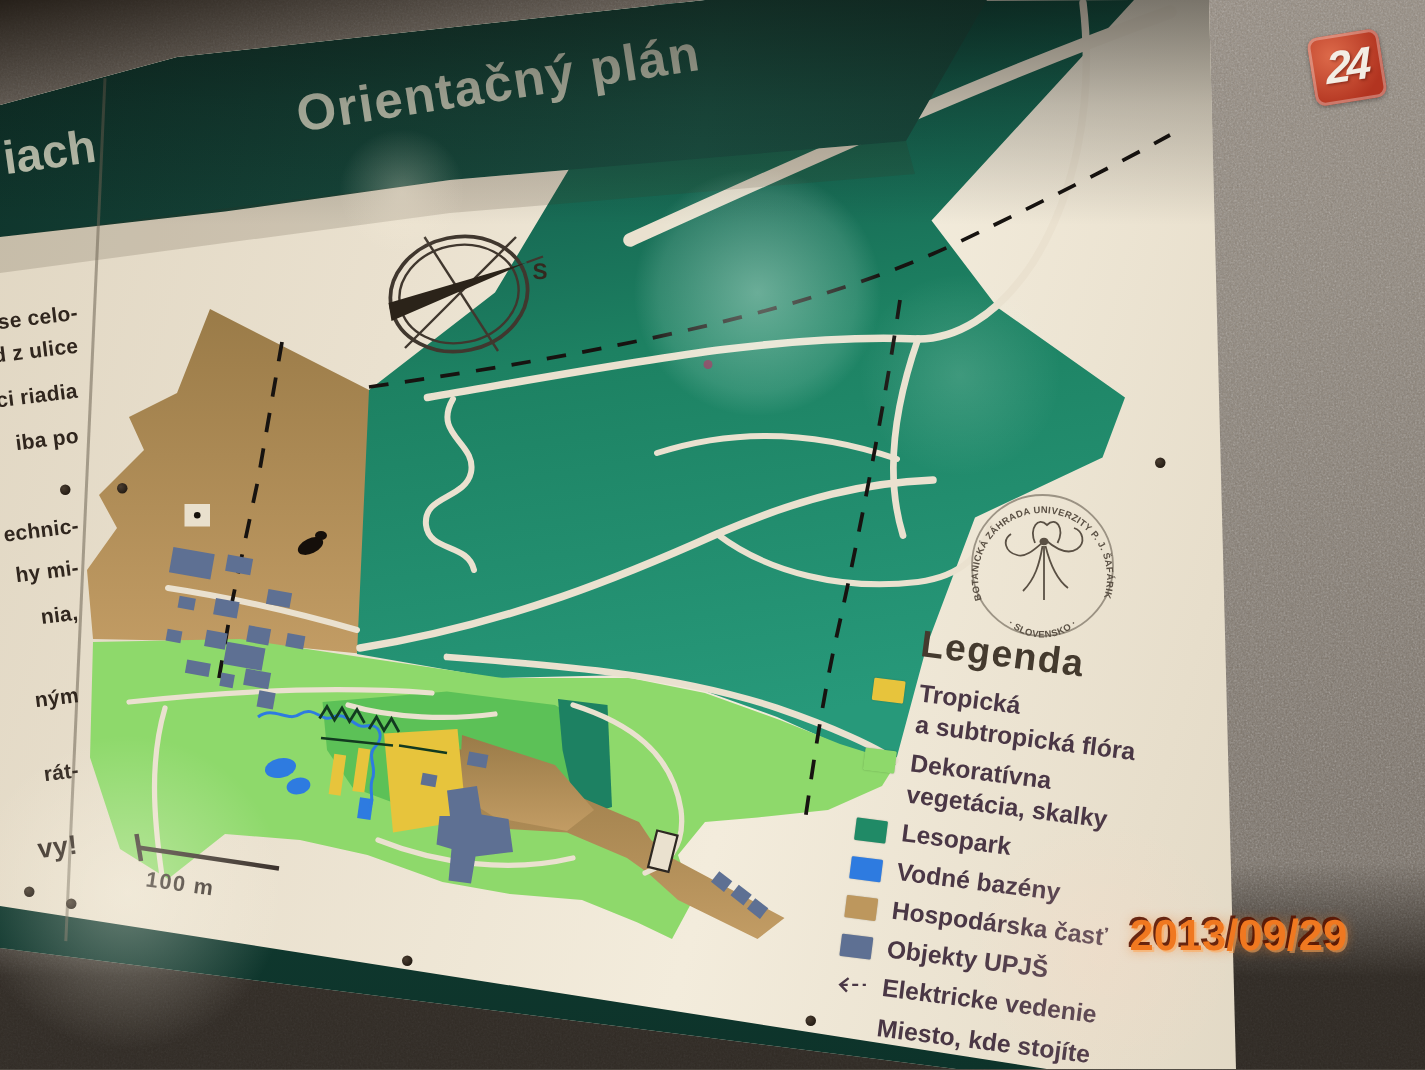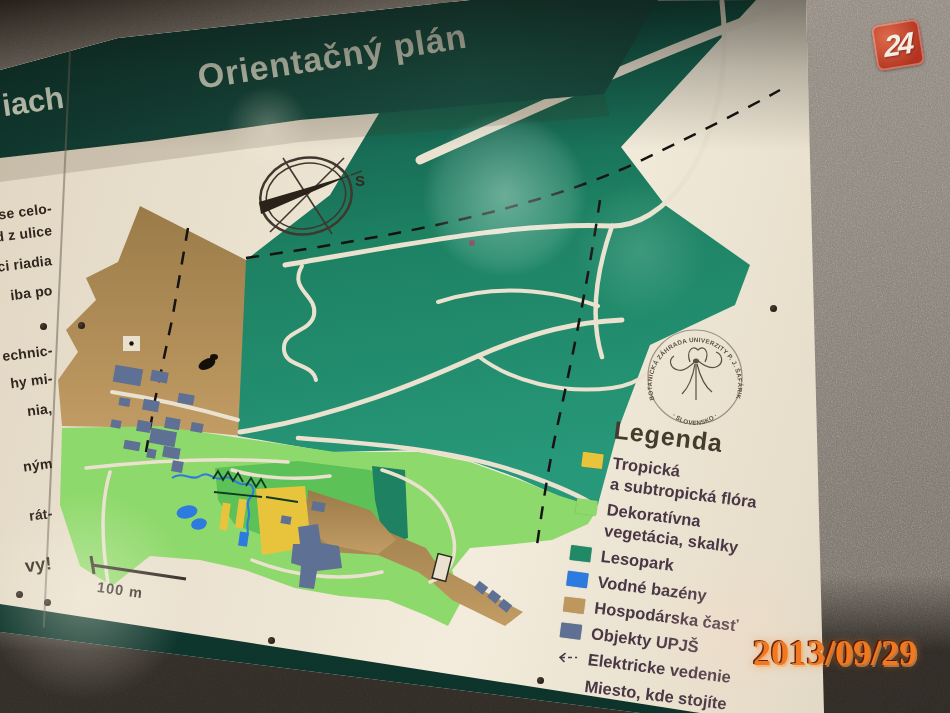--- a/index.html
+++ b/index.html
@@ -61,22 +61,22 @@
   .sign-shade{position:absolute;inset:0;z-index:5;pointer-events:none;
     clip-path:polygon(0px 70px,118px 38px,470px 0px,806px 0px,824px 713px,640px 713px,0px 632px);
     background:linear-gradient(to bottom,rgba(8,6,4,.5) 0,rgba(8,6,4,.22) 70px,rgba(8,6,4,0) 150px),
                linear-gradient(to left,rgba(20,15,10,.14),rgba(20,15,10,0) 70px);}
   .flare{position:absolute;inset:0;z-index:6;pointer-events:none;background:
     radial-gradient(circle 110px at 505px 195px,rgba(235,255,245,.38),rgba(235,255,245,.12) 60%,transparent 75%),
     radial-gradient(circle 60px at 268px 128px,rgba(255,245,225,.28),transparent 70%),
     radial-gradient(circle 150px at 85px 595px,rgba(255,250,235,.38),transparent 70%),
     radial-gradient(circle 130px at 735px 635px,rgba(255,215,195,.22),transparent 70%),
     radial-gradient(circle 90px at 640px 250px,rgba(230,255,240,.16),transparent 75%);}
-  .date{position:absolute;left:753px;top:632px;z-index:10;white-space:nowrap;
-    font-family:Liberation Serif, serif;font-weight:bold;font-size:36px;color:#f07820;
+  .date{position:absolute;left:753px;top:608px;z-index:10;white-space:nowrap;
+    font-family:Liberation Sans, sans-serif;font-weight:bold;font-size:29px;color:#f07820;
     text-shadow:-1.5px -1.5px 0 rgba(90,20,0,.9),1.5px 1.5px 0 rgba(255,170,90,.55),0 0 8px rgba(240,120,32,.65);}
   .badge24{position:absolute;left:874px;top:22px;width:48px;height:46px;z-index:10;
     display:flex;align-items:center;justify-content:center;border-radius:7px;
     background:radial-gradient(circle at 30% 30%,#dd6a4a,#b23420 75%);
     box-shadow:inset 0 0 0 2px rgba(255,255,255,.32),0 1px 3px rgba(0,0,0,.35);
     transform:rotate(-9deg);}
   .badge24 span{font-size:30px;font-weight:bold;font-style:italic;letter-spacing:-3px;
     color:#f3ede4;transform:skew(-6deg);text-shadow:1px 1px 2px rgba(100,20,10,.6);}
 </style>
 </head>

